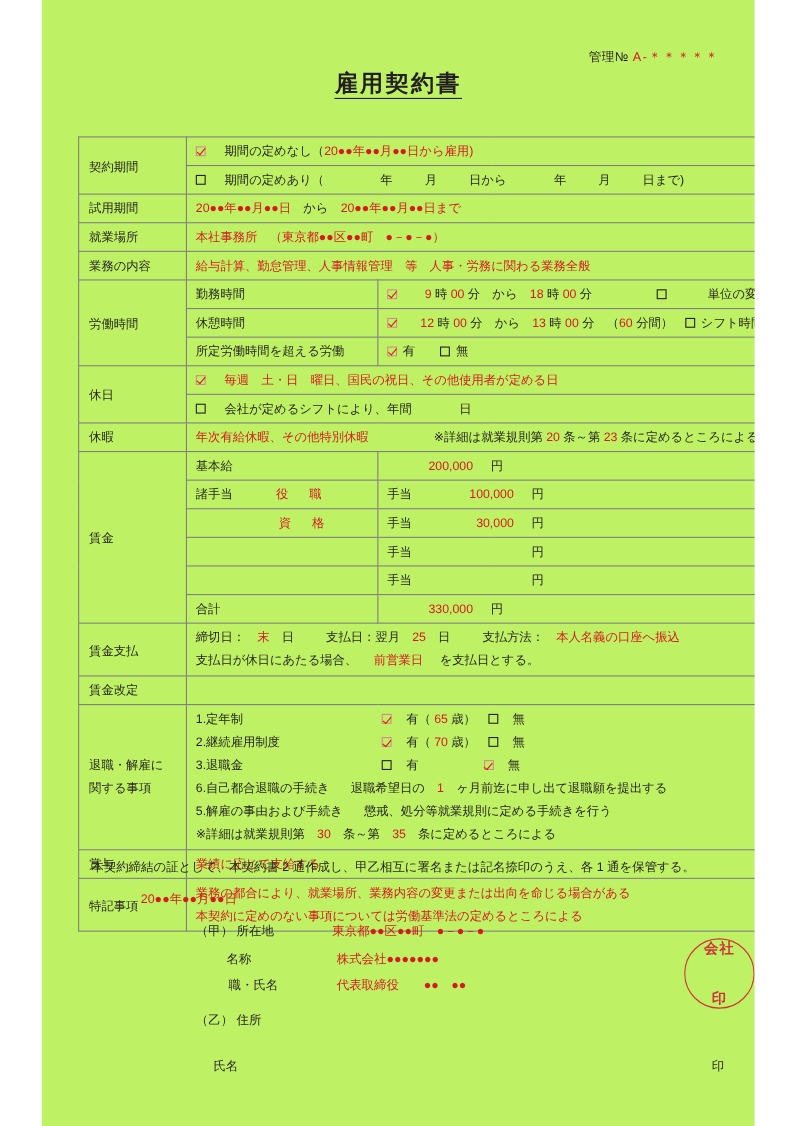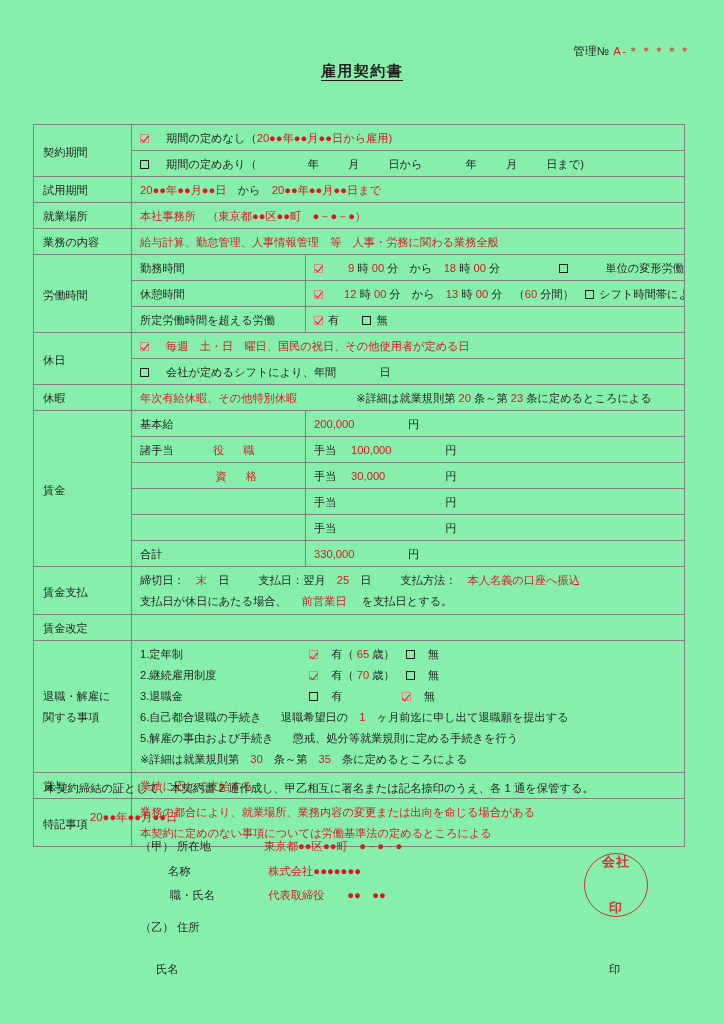--- a/index.html
+++ b/index.html
@@ -6,24 +6,24 @@
     margin: 0;
     padding: 0;
     background: #ffffff;
   }
   body {
     font-family: "Liberation Sans", "DejaVu Sans", sans-serif;
     color: #231f20;
   }
   .page {
     position: relative;
-    width: 724px;
+    width: 648px;
     height: 1024px;
     margin: 0 auto;
-    background: #86efac;
+    background: #bef264;
     box-sizing: border-box;
     overflow: hidden;
   }
   .red { color: #d71920; }
   .blk { color: #231f20; }
 
   
   .admin-no {
     position: absolute;
     top: 44px;
@@ -34,21 +34,21 @@
   }
   .admin-no .lbl { color: #231f20; }
   .admin-no .val { color: #d71920; letter-spacing: .12em; margin-left: 4px; }
 
   .doc-title {
     position: absolute;
     top: 62px;
     left: 0;
     width: 100%;
     text-align: center;
-    font-size: 15px;
+    font-size: 21px;
     font-weight: bold;
     letter-spacing: .10em;
   }
   .doc-title span {
     border-bottom: 1.6px solid #231f20;
     padding-bottom: 1px;
   }
 
   .intro {
     position: absolute;
@@ -131,21 +131,21 @@
   .sp48 { width: 48px; }
   .sp56 { width: 56px; }
 
   .line2 { margin-top: 7px; }
 
   
   .amt-col { width: 104px; }
   .amt {
     display: inline-block;
     width: 78px;
-    text-align: left;
+    text-align: right;
     color: #d71920;
   }
   .yen { margin-left: 13px; }
 
   .allow-name {
     display: inline-block;
     width: 118px;
     text-align: center;
     color: #d71920;
     letter-spacing: .35em;

